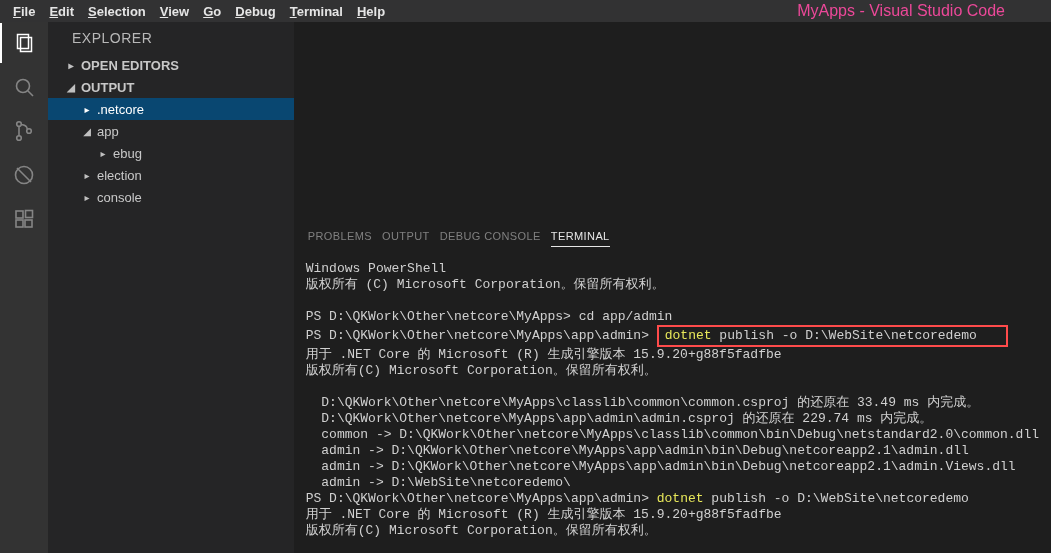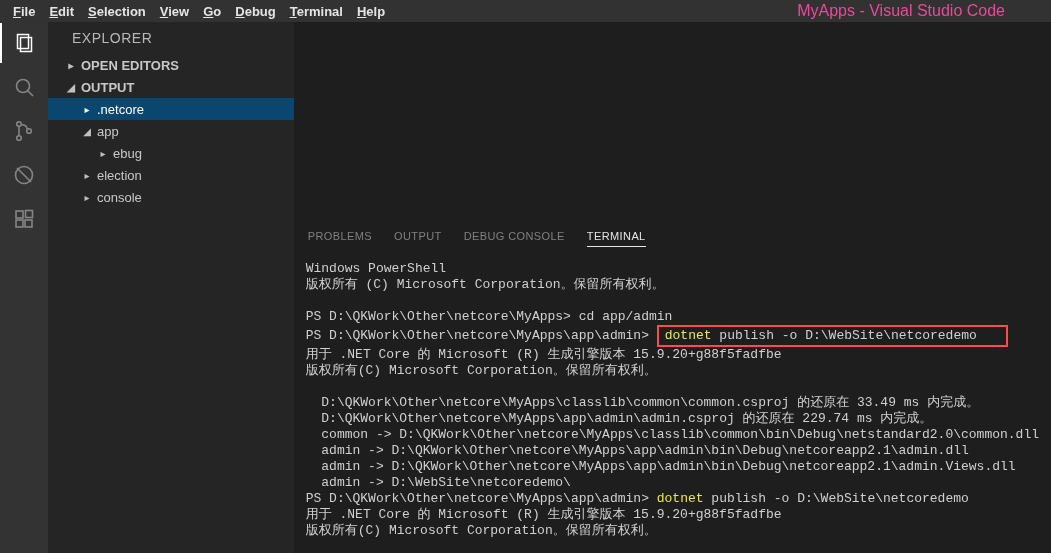--- a/index.html
+++ b/index.html
@@ -98,21 +98,21 @@
   }
   .editor-empty { flex: 1; }
   .panel {
     height: 330px;
     background: #1e1e1e;
     border-top: 1px solid #1e1e1e;
     display: flex; flex-direction: column;
   }
   .panel-tabs {
     display: flex;
-    gap: 22px;
+    gap: 10px;
     padding: 6px 14px 6px 14px;
     font-size: 11px;
     letter-spacing: .4px;
     color: #808080;
   }
   .panel-tab { cursor: pointer; padding-bottom: 4px; }
   .panel-tab.active { color: #e6e6e6; border-bottom: 1px solid #e6e6e6; }
   .terminal {
     flex: 1;
     font-family: Consolas, "Courier New", monospace;

